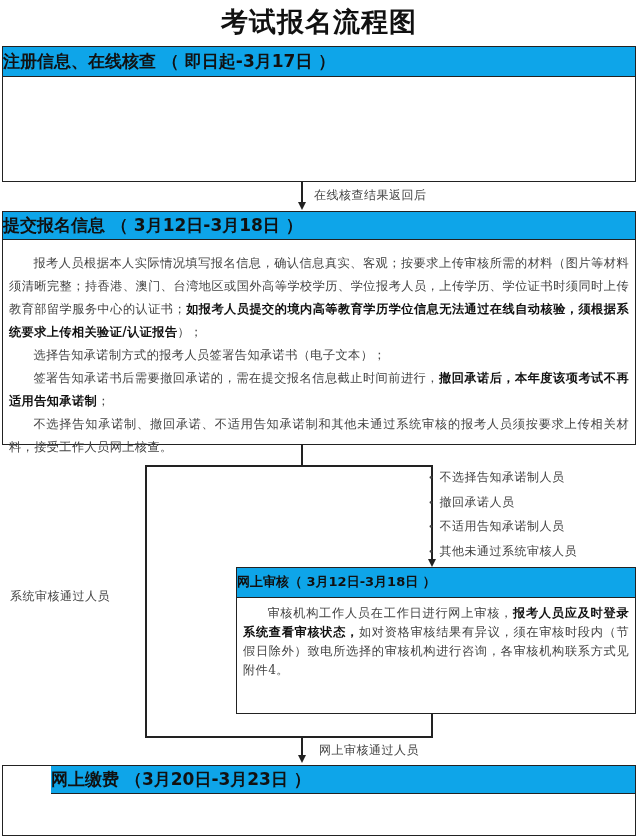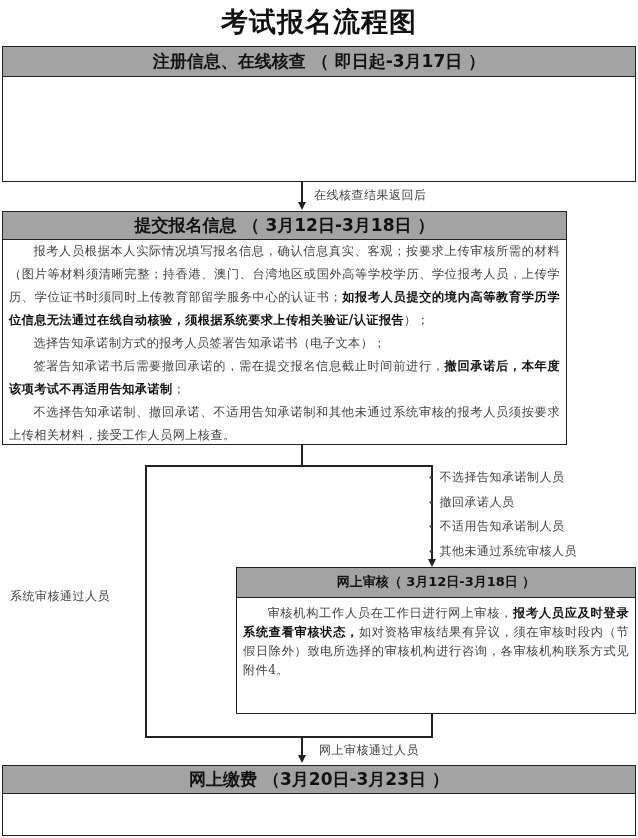--- a/index.html
+++ b/index.html
@@ -2,21 +2,21 @@
 <html><head>
 <meta charset="utf-8">
 <style>
   html, body { margin:0; padding:0; background:#ffffff; }
   body { width:638px; height:838px; position:relative; overflow:hidden;
          font-family:"DejaVu Serif","Liberation Serif",serif; color:#333; }
   .title { position:absolute; left:0; top:0; width:638px; height:44px; text-align:center;
            font-size:27px; font-weight:bold; line-height:44px; color:#111;
            font-family:"DejaVu Serif","Liberation Serif",serif; letter-spacing:1px; }
   .box { position:absolute; border:1.5px solid #222; background:#fff; box-sizing:border-box; }
-  .box-head { background:#a3a3a3; border-bottom:1.5px solid #222; text-align:center;
+  .box-head { background:#0ea5e9; border-bottom:1.5px solid #222; 
               font-weight:bold; color:#111; font-size:17px;
               font-family:"DejaVu Sans","Liberation Sans",sans-serif; box-sizing:border-box; }
   .box-body { padding:4px 6px 0 6px; font-size:12.2px; line-height:23px; color:#444;
               text-align:justify; letter-spacing:0.4px; }
   .box-body p { margin:0; text-indent:2em; }
   .box-body b { color:#111; font-weight:bold; }
   .line { position:absolute; background:#222; }
   .arrow-head { position:absolute; width:0; height:0;
                 border-left:4px solid transparent; border-right:4px solid transparent;
                 border-top:8px solid #222; }
@@ -31,23 +31,23 @@
 <div class="title">考试报名流程图</div>
 
 <div class="box" style="left:2px;top:46px;width:634px;height:136px;">
   <div class="box-head" style="height:30px;line-height:28px;">注册信息、在线核查 （ 即日起-3月17日 ）</div>
 </div>
 
 <div class="line" style="left:301px;top:182px;width:1.5px;height:21px;"></div>
 <div class="arrow-head" style="left:298px;top:202px;"></div>
 <div class="label" style="left:314px;top:187px;font-family:Liberation Mono, monospace;">在线核查结果返回后</div>
 
-<div class="box" style="left:2px;top:211px;width:565px;height:234px;">
+<div class="box" style="left:2px;top:211px;width:634px;height:234px;">
   <div class="box-head" style="height:28px;line-height:26px;">提交报名信息 （ 3月12日-3月18日 ）</div>
-  <div class="box-body" style="padding-top:0;">
+  <div class="box-body" style="padding-top:12px;">
       <p><span>报考人员根据本人实际情况填写报名信息，确认信息真实、客观；按要求上传审核所需的材料（图片等材料须清晰完整；持香港、澳门、台湾地区或国外高等学校学历、学位报考人员，上传学历、学位证书时须同时上传教育部留学服务中心的认证书；</span><b>如报考人员提交的境内高等教育学历学位信息无法通过在线自动核验，须根据系统要求上传相关验证/认证报告</b><span>）；</span></p>
       <p><span>选择告知承诺制方式的报考人员签署告知承诺书（电子文本）；</span></p>
       <p><span>签署告知承诺书后需要撤回承诺的，需在提交报名信息截止时间前进行，</span><b>撤回承诺后，本年度该项考试不再适用告知承诺制</b><span>；</span></p>
       <p><span>不选择告知承诺制、撤回承诺、不适用告知承诺制和其他未通过系统审核的报考人员须按要求上传相关材料，接受工作人员网上核查。</span></p>
     </div>
 </div>
 
 <div class="line" style="left:301px;top:445px;width:1.5px;height:21px;"></div>
 <div class="line" style="left:145px;top:465px;width:288px;height:1.5px;"></div>
 <div class="line" style="left:145px;top:465px;width:1.5px;height:272px;"></div>
@@ -69,15 +69,15 @@
       <p><span>审核机构工作人员在工作日进行网上审核，</span><b>报考人员应及时登录系统查看审核状态，</b><span>如对资格审核结果有异议，须在审核时段内（节假日除外）致电所选择的审核机构进行咨询，各审核机构联系方式见附件4。</span></p>
     </div>
 </div>
 
 <div class="line" style="left:431px;top:714px;width:1.5px;height:23px;"></div>
 <div class="line" style="left:145px;top:736px;width:288px;height:1.5px;"></div>
 <div class="line" style="left:301px;top:736px;width:1.5px;height:20px;"></div>
 <div class="arrow-head" style="left:298px;top:755px;"></div>
 <div class="label" style="left:319px;top:742px;">网上审核通过人员</div>
 
-<div class="box" style="left:2px;top:765px;width:634px;height:71px;">
+<div class="box" style="left:2px;top:765px;width:634px;height:71px;padding-left:48px;">
   <div class="box-head" style="height:28px;line-height:26px;">网上缴费 （3月20日-3月23日 ）</div>
 </div>
 
 </body></html>

